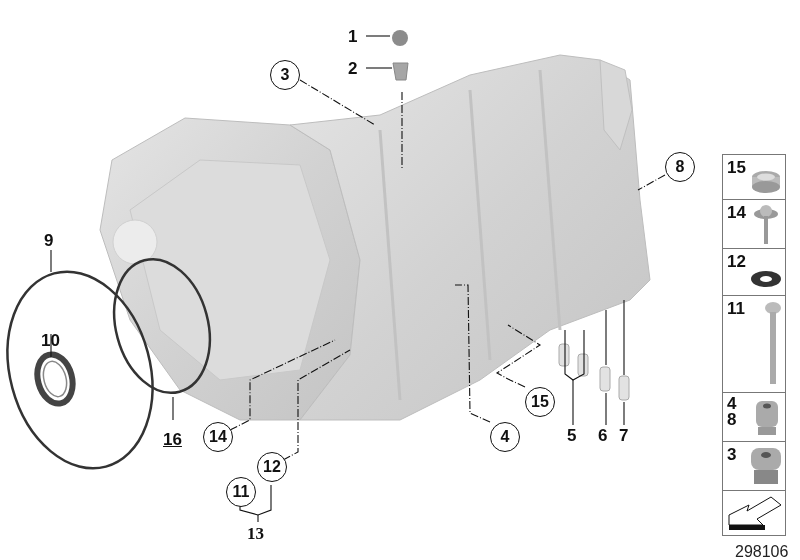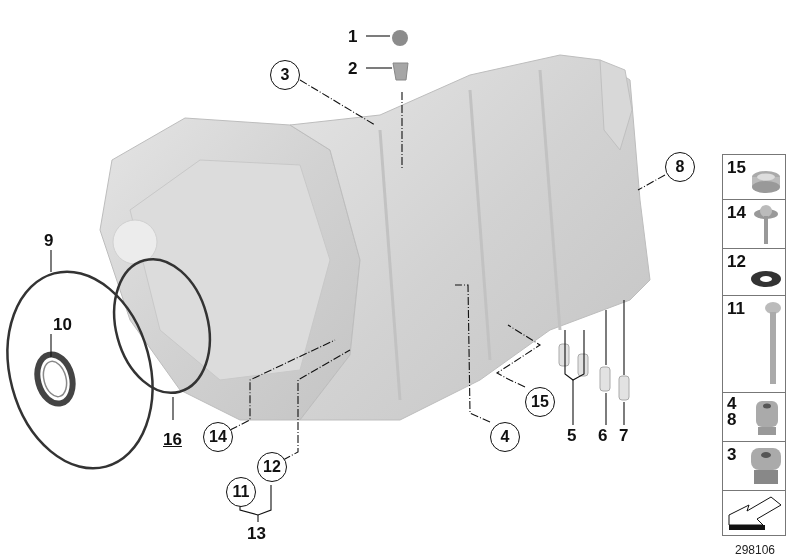--- a/index.html
+++ b/index.html
@@ -3,21 +3,21 @@
 <meta charset="utf-8">
 <style>
   html,body{margin:0;padding:0;background:#fff;}
   body{width:800px;height:560px;position:relative;overflow:hidden;font-family:"Liberation Sans",sans-serif;}
   .lbl{position:absolute;font-weight:bold;font-size:17px;color:#111;line-height:1;}
   .circ{position:absolute;width:30px;height:30px;border:1.6px solid #111;border-radius:50%;display:flex;align-items:center;justify-content:center;font-weight:bold;font-size:16px;color:#111;background:#fff;box-sizing:border-box;}
   .legend{position:absolute;left:722px;top:154px;width:64px;}
   .cell{position:relative;border:1px solid #777;border-bottom:none;background:#fff;}
   .cell:last-child{border-bottom:1px solid #777;}
   .cell .num{position:absolute;left:4px;top:3px;font-weight:bold;font-size:17px;color:#111;}
-  .catno{position:absolute;left:735px;top:543px;font-size:12px;color:#222;}
+  .catno{position:absolute;left:735px;top:543px;font-size:16px;color:#222;}
   svg{position:absolute;left:0;top:0;}
 </style>
 </head>
 <body>
 
 <svg width="800" height="560">
   <defs>
     <linearGradient id="hg" x1="0" y1="0" x2="1" y2="1">
       <stop offset="0" stop-color="#e4e4e4"></stop>
       <stop offset="0.5" stop-color="#d2d2d2"></stop>
@@ -79,26 +79,26 @@
     <line x1="624" y1="300" x2="624" y2="375"></line>
     <line x1="624" y1="402" x2="624" y2="425"></line>
   </g>
 </svg>
 
 <div class="lbl" style="left:348px;top:28px;">1</div>
 <div class="lbl" style="left:348px;top:60px;">2</div>
 <div class="circ" style="left:270px;top:60px;">3</div>
 <div class="circ" style="left:665px;top:152px;">8</div>
 <div class="lbl" style="left:44px;top:232px;">9</div>
-<div class="lbl" style="left:41px;top:316px;margin-left:12px;">10</div>
+<div class="lbl" style="left:41px;top:332px;">10</div>
 <div class="lbl" style="left:163px;top:431px;text-decoration:underline;">16</div>
 <div class="circ" style="left:203px;top:422px;">14</div>
 <div class="circ" style="left:257px;top:452px;">12</div>
 <div class="circ" style="left:226px;top:477px;">11</div>
-<div class="lbl" style="left:247px;top:525px;">13</div>
+<div class="lbl" style="left:247px;top:525px;font-family:Liberation Serif, serif;">13</div>
 <div class="circ" style="left:490px;top:422px;">4</div>
 <div class="circ" style="left:525px;top:387px;">15</div>
 <div class="lbl" style="left:567px;top:427px;">5</div>
 <div class="lbl" style="left:598px;top:427px;">6</div>
 <div class="lbl" style="left:619px;top:427px;">7</div>
 
 <div class="legend">
   <div class="cell" style="height:44px;">
     <span class="num">15</span>
     <svg width="64" height="44">

